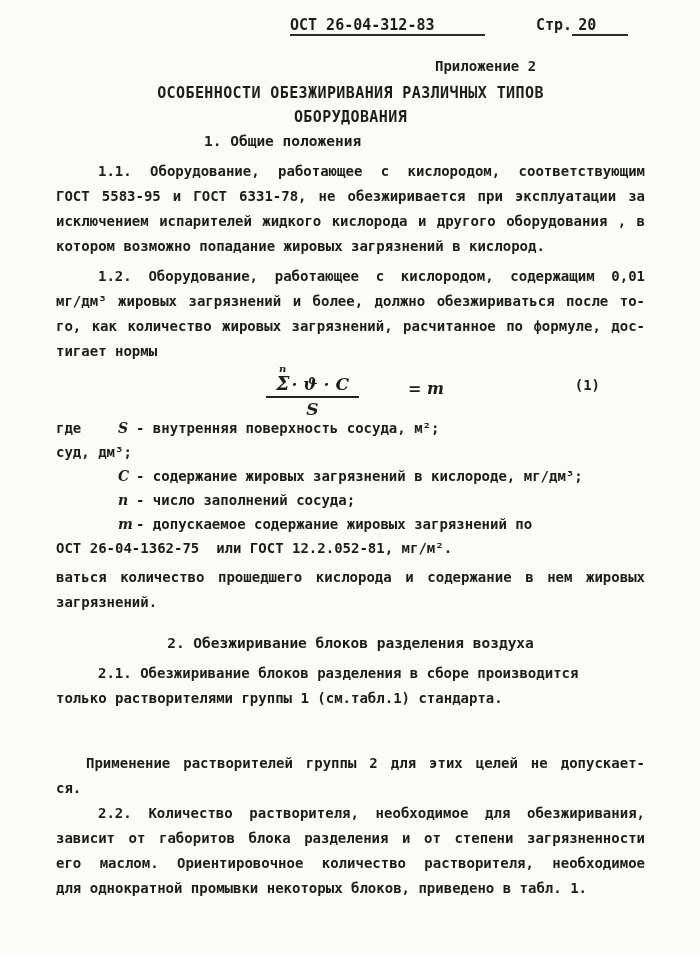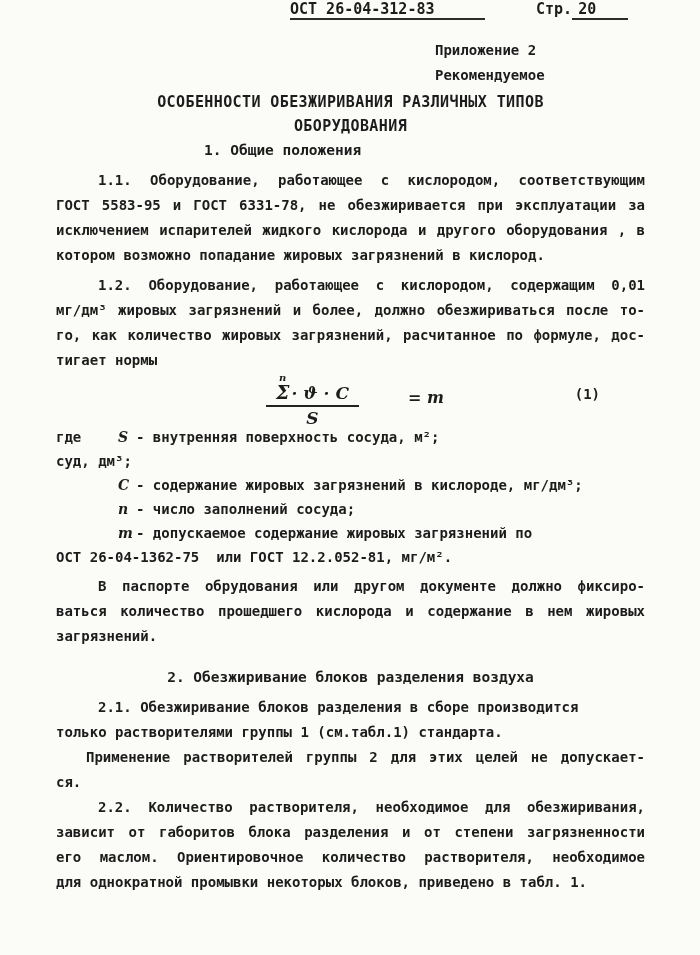--- a/index.html
+++ b/index.html
@@ -8,41 +8,41 @@
     height:955px;
     background:#fbfbf8;
     color:#1c1c1c;
     font-family:"DejaVu Sans Mono", monospace;
     font-weight:700;
     overflow:hidden;
     position:relative;
   }
 
   
-  .header-row { position:relative; height:24px; font-size:15px;text-decoration:underline; }
+  .header-row { position:relative; height:24px; margin-top:16px; font-size:15px;text-decoration:underline; }
   .doc-number { position:absolute; left:290px; top:0; border-bottom:2px solid #2c2c2c; padding-right:50px; }
   .page-ref { position:absolute; left:536px; top:0; }
   .page-number { border-bottom:2px solid #2c2c2c; padding:0 32px 0 6px; }
 
   .content { padding:0 55px 0 56px; }
 
   .annex { margin-top:14px; margin-left:379px; font-size:14px; line-height:25px; }
 
   .doc-title { margin-top:2px; text-align:center; font-size:15px; line-height:24px; letter-spacing:.4px; }
 
   .h1 { margin-left:148px; font-size:14.5px; line-height:25px; }
   .h2 { margin-top:16px; text-align:center; font-size:14.5px; line-height:25px; }
 
   .para { font-size:14px; line-height:25px; }
   .mt5 { margin-top:5px; }
   .mt3 { margin-top:5px; }
   .line { white-space:pre-wrap; }
   .j { text-align:justify; text-align-last:justify; }
   .ind { text-indent:42px; }
-  .ind-sm { text-indent:30px; }
+  .ind-sm { text-indent:30px;margin-top:40px; }
 
   
   .formula-row { position:relative; height:52px; }
   .frac { position:absolute; left:210px; top:0; text-align:center;
           font-family:"DejaVu Serif", serif; font-style:italic; font-size:17px; }
   .frac-num { display:flex; align-items:flex-end; justify-content:center; gap:2px;
               line-height:1; padding:0 10px 3px; }
   .sigma-stack { display:inline-flex; flex-direction:column; align-items:center; line-height:1; }
   .sigma-sup { font-size:10px; }
   .sigma { font-size:19px; line-height:1; }
@@ -64,21 +64,20 @@
 
 <div class="header-row">
   <span class="doc-number">ОСТ 26-04-312-83</span>
   <span class="page-ref"><span>Стр.</span><span class="page-number">20</span></span>
 </div>
 
 <div class="content">
 
   <div class="annex">
     <div class="line">Приложение 2</div>
-    <div class="line">Рекомендуемое</div>
   </div>
 
   <div class="doc-title">
     <div class="line">ОСОБЕННОСТИ ОБЕЗЖИРИВАНИЯ РАЗЛИЧНЫХ ТИПОВ</div>
     <div class="line">ОБОРУДОВАНИЯ</div>
   </div>
 
   <div class="h1">1. Общие положения</div>
 
   <div class="para mt5">
@@ -115,21 +114,20 @@
     <span class="where-label">где</span>
     <div class="def-line"><span class="sym">S</span><span>- внутренняя поверхность сосуда, м²;</span></div>
     <div class="def-line cont"><span>суд, дм³;</span></div>
     <div class="def-line"><span class="sym">C</span><span>- содержание жировых загрязнений в кислороде, мг/дм³;</span></div>
     <div class="def-line"><span class="sym">n</span><span>- число заполнений сосуда;</span></div>
     <div class="def-line"><span class="sym">m</span><span>- допускаемое содержание жировых загрязнений по</span></div>
     <div class="def-line cont"><span>ОСТ 26-04-1362-75  или ГОСТ 12.2.052-81, мг/м².</span></div>
   </div>
 
   <div class="para mt3">
-    <div class="line j ind">В паспорте обрудования или другом документе должно фиксиро-</div>
     <div class="line j">ваться количество прошедшего кислорода и содержание в нем жировых</div>
     <div class="line">загрязнений.</div>
   </div>
 
   <div class="h2">2. Обезжиривание блоков разделения воздуха</div>
 
   <div class="para mt5">
     <div class="line ind">2.1. Обезжиривание блоков разделения в сборе производится</div>
     <div class="line">только растворителями группы 1 (см.табл.1) стандарта.</div>
     <div class="line j ind-sm">Применение растворителей группы 2 для этих целей не допускает-</div>

